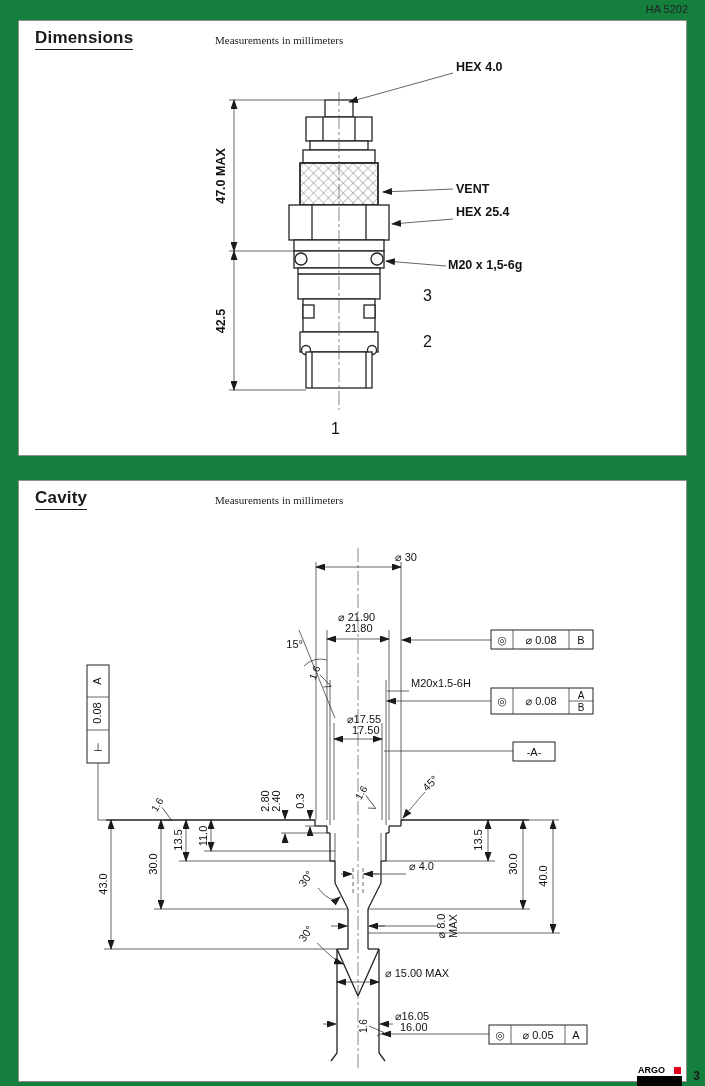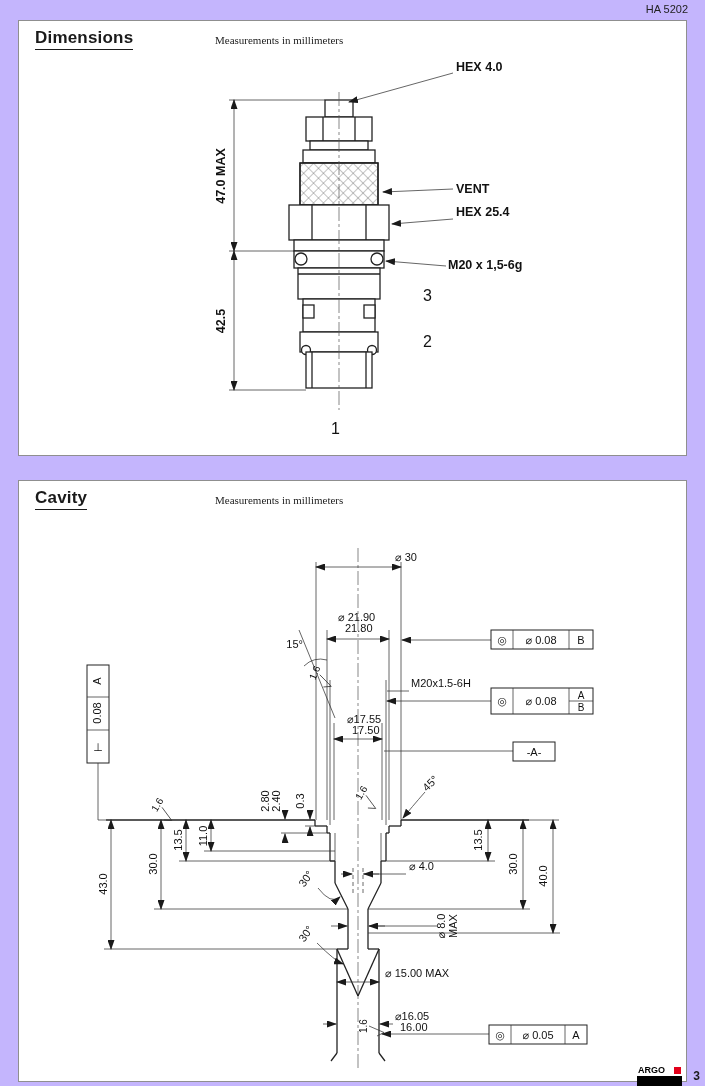--- a/index.html
+++ b/index.html
@@ -1,16 +1,16 @@
 <!DOCTYPE html>
 <html><head>
 <meta charset="utf-8">
 <style>
   html,body{margin:0;padding:0;background:#fff;}
-  .page{position:relative;width:705px;height:1086px;background:#c4b5fd;overflow:hidden;
+  .page{position:relative;width:705px;height:1086px;background:#15803d;overflow:hidden;
         font-family:"Liberation Sans",sans-serif;color:#1a1a1a;}
   .doc-ref{position:absolute;top:3px;right:17px;font-size:11px;color:#222;}
   .panel{position:absolute;left:18px;width:667px;border:1px solid #8f8f8f;background:#fff;}
   #panel-dimensions{top:20px;height:434px;}
   #panel-cavity{top:480px;height:600px;}
   .panel-header{position:absolute;left:0;top:0;width:100%;z-index:2;}
   .panel-title{display:inline-block;margin:7px 0 0 16px;font-size:17px;font-weight:bold;
                border-bottom:1.6px solid #1a1a1a;padding-bottom:1px;letter-spacing:.2px;}
   .panel-subtitle{position:absolute;left:196px;top:13px;font-size:11px;color:#222;font-family:Liberation Serif, serif;}
   .panel svg{position:absolute;left:0;top:0;}

